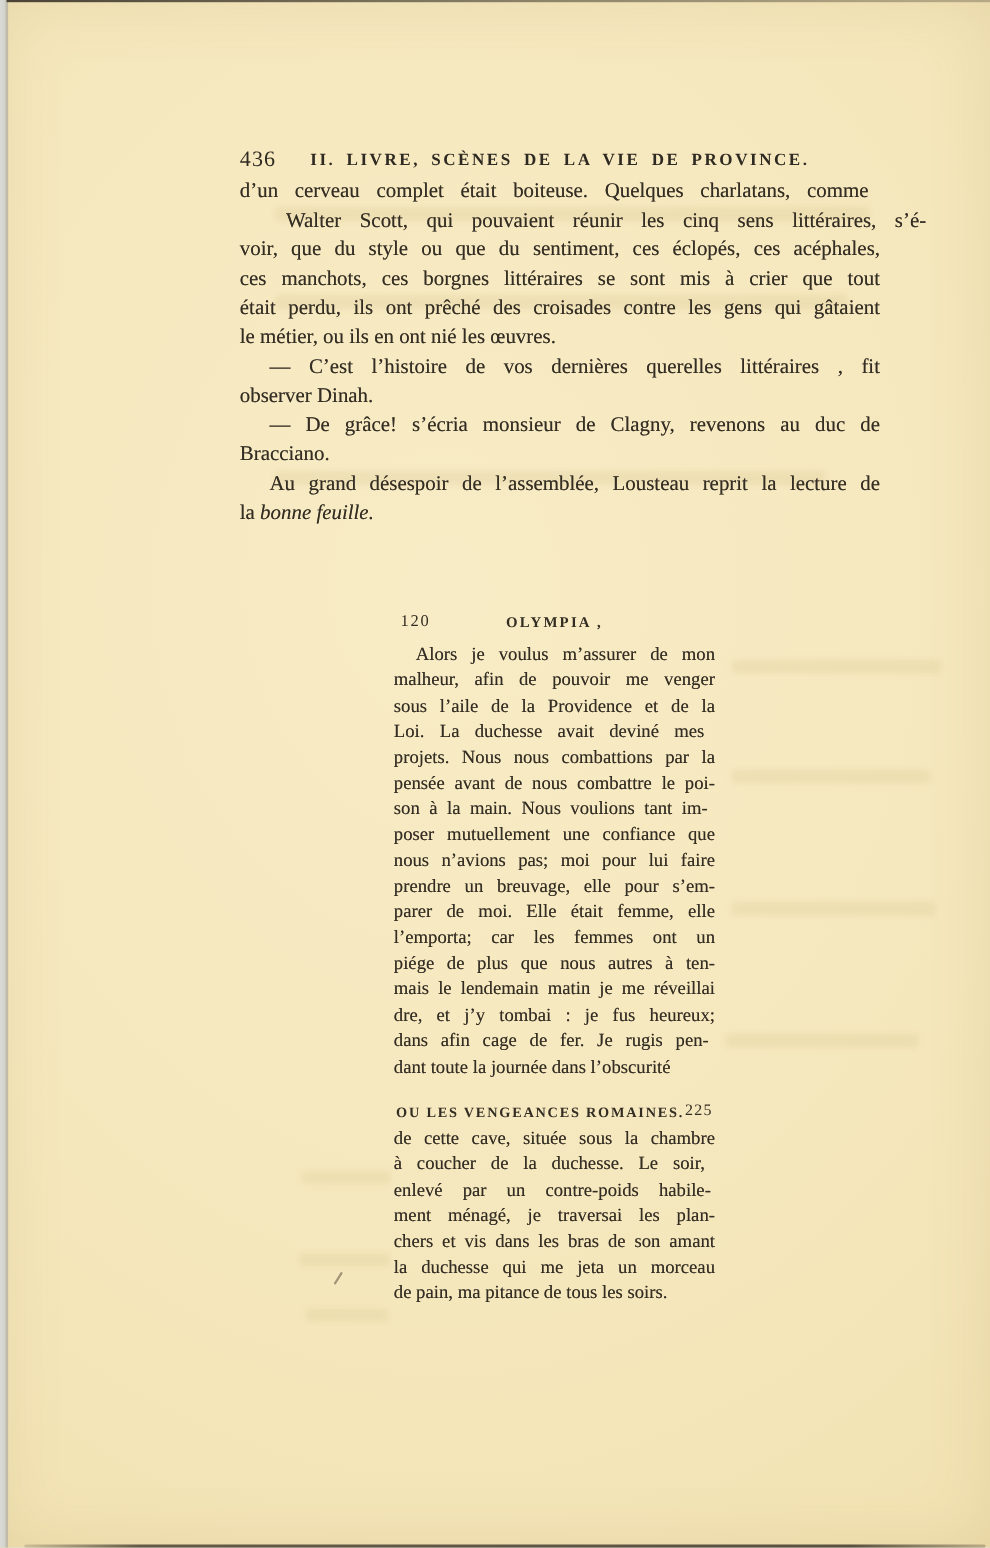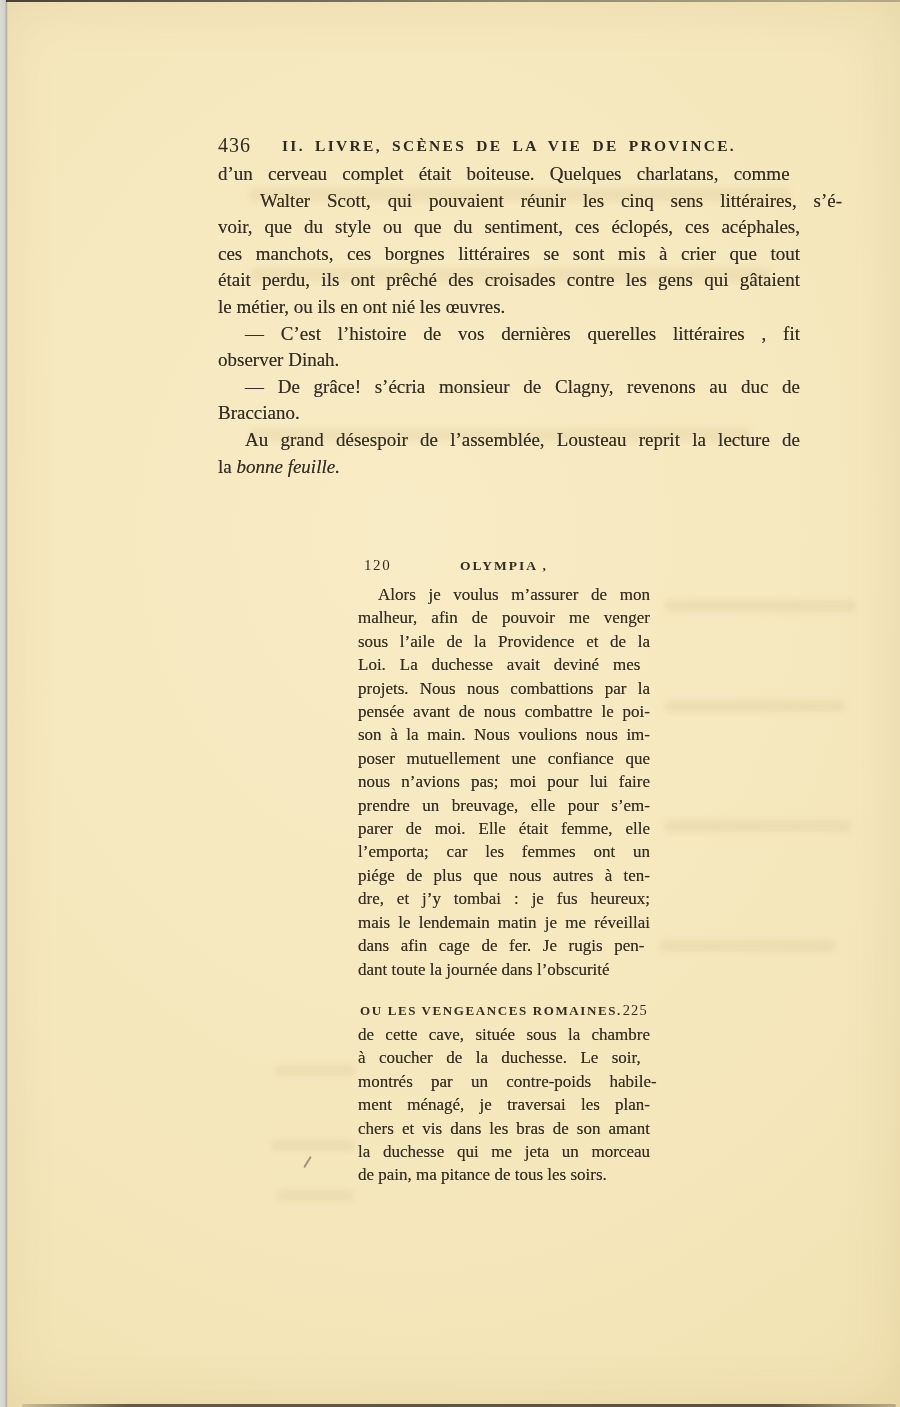--- a/index.html
+++ b/index.html
@@ -94,41 +94,41 @@
     <span class="exh-num-l">120</span>
     <div class="exh-title">OLYMPIA ,</div>
   </div>
   <div class="excerpt" id="t224">
       <div class="tline j ind"><span style="word-spacing: 8.4125px;">Alors je voulus m’assurer de mon</span></div>
       <div class="tline j"><span style="word-spacing: 9.81875px;">malheur, afin de pouvoir me venger</span></div>
       <div class="tline j"><span style="word-spacing: 7.38839px;">sous l’aile de la Providence et de la</span></div>
       <div class="tline j"><span style="word-spacing: 9.64323px;">Loi.  La duchesse avait deviné mes</span></div>
       <div class="tline j"><span style="word-spacing: 7.02813px; margin-top: 16px;">projets. Nous nous combattions par la</span></div>
       <div class="tline j"><span style="word-spacing: 4.60677px;">pensée avant de nous combattre le poi-</span></div>
-      <div class="tline j"><span style="word-spacing: 4.34152px;">son à la main. Nous voulions nous im-</span></div>
+      <div class="tline j"><span style="word-spacing: 4.34152px;">son à la main. Nous voulions tant im-</span></div>
       <div class="tline j"><span style="word-spacing: 7.38281px;">poser mutuellement une confiance que</span></div>
       <div class="tline j"><span style="word-spacing: 6.95833px;">nous n’avions pas; moi pour lui faire</span></div>
       <div class="tline j"><span style="word-spacing: 8.175px;">prendre un breuvage, elle pour s’em-</span></div>
       <div class="tline j"><span style="word-spacing: 8.70312px;">parer de moi. Elle était femme, elle</span></div>
       <div class="tline j"><span style="word-spacing: 13.5531px;">l’emporta; car les femmes ont un</span></div>
       <div class="tline j"><span style="word-spacing: 7.11607px;">piége de plus que nous autres à ten-</span></div>
+      <div class="tline j"><span style="word-spacing: 3.97917px;">mais le lendemain matin je me réveillai</span></div>
       <div class="tline j"><span style="word-spacing: 8.66741px;">dre, et j’y tombai : je fus heureux;</span></div>
-      <div class="tline j"><span style="word-spacing: 3.97917px;">mais le lendemain matin je me réveillai</span></div>
       <div class="tline j"><span style="word-spacing: 7.32366px;">dans afin cage de fer. Je rugis pen-</span></div>
       <div class="tline"><span>dant toute la journée dans l’obscurité</span></div>
     </div>
 
   <div class="ex-header" id="h225">
     <div class="exh-title">OU LES VENGEANCES ROMAINES.</div>
     <span class="exh-num-r">225</span>
   </div>
   <div class="excerpt" id="t225">
       <div class="tline j"><span style="word-spacing: 7.05208px;">de cette cave, située sous la chambre</span></div>
       <div class="tline j"><span style="word-spacing: 9.17411px;">à coucher de la duchesse.  Le soir,</span></div>
-      <div class="tline j"><span style="word-spacing: 14px;">montrés par un contre-poids habile-</span></div>
+      <div class="tline j"><span style="word-spacing: 14px;">enlevé par un contre-poids habile-</span></div>
       <div class="tline j"><span style="word-spacing: 11.0062px;">ment ménagé, je traversai les plan-</span></div>
       <div class="tline j"><span style="word-spacing: 3.80664px;">chers et vis dans les bras de son amant</span></div>
       <div class="tline j"><span style="word-spacing: 8.38542px;">la duchesse qui me jeta un morceau</span></div>
       <div class="tline"><span>de pain, ma pitance de tous les soirs.</span></div>
     </div>
 
   <div class="edge-left"></div>
   <div class="edge-top"></div>
   <div class="edge-bottom"></div>
 </div>

